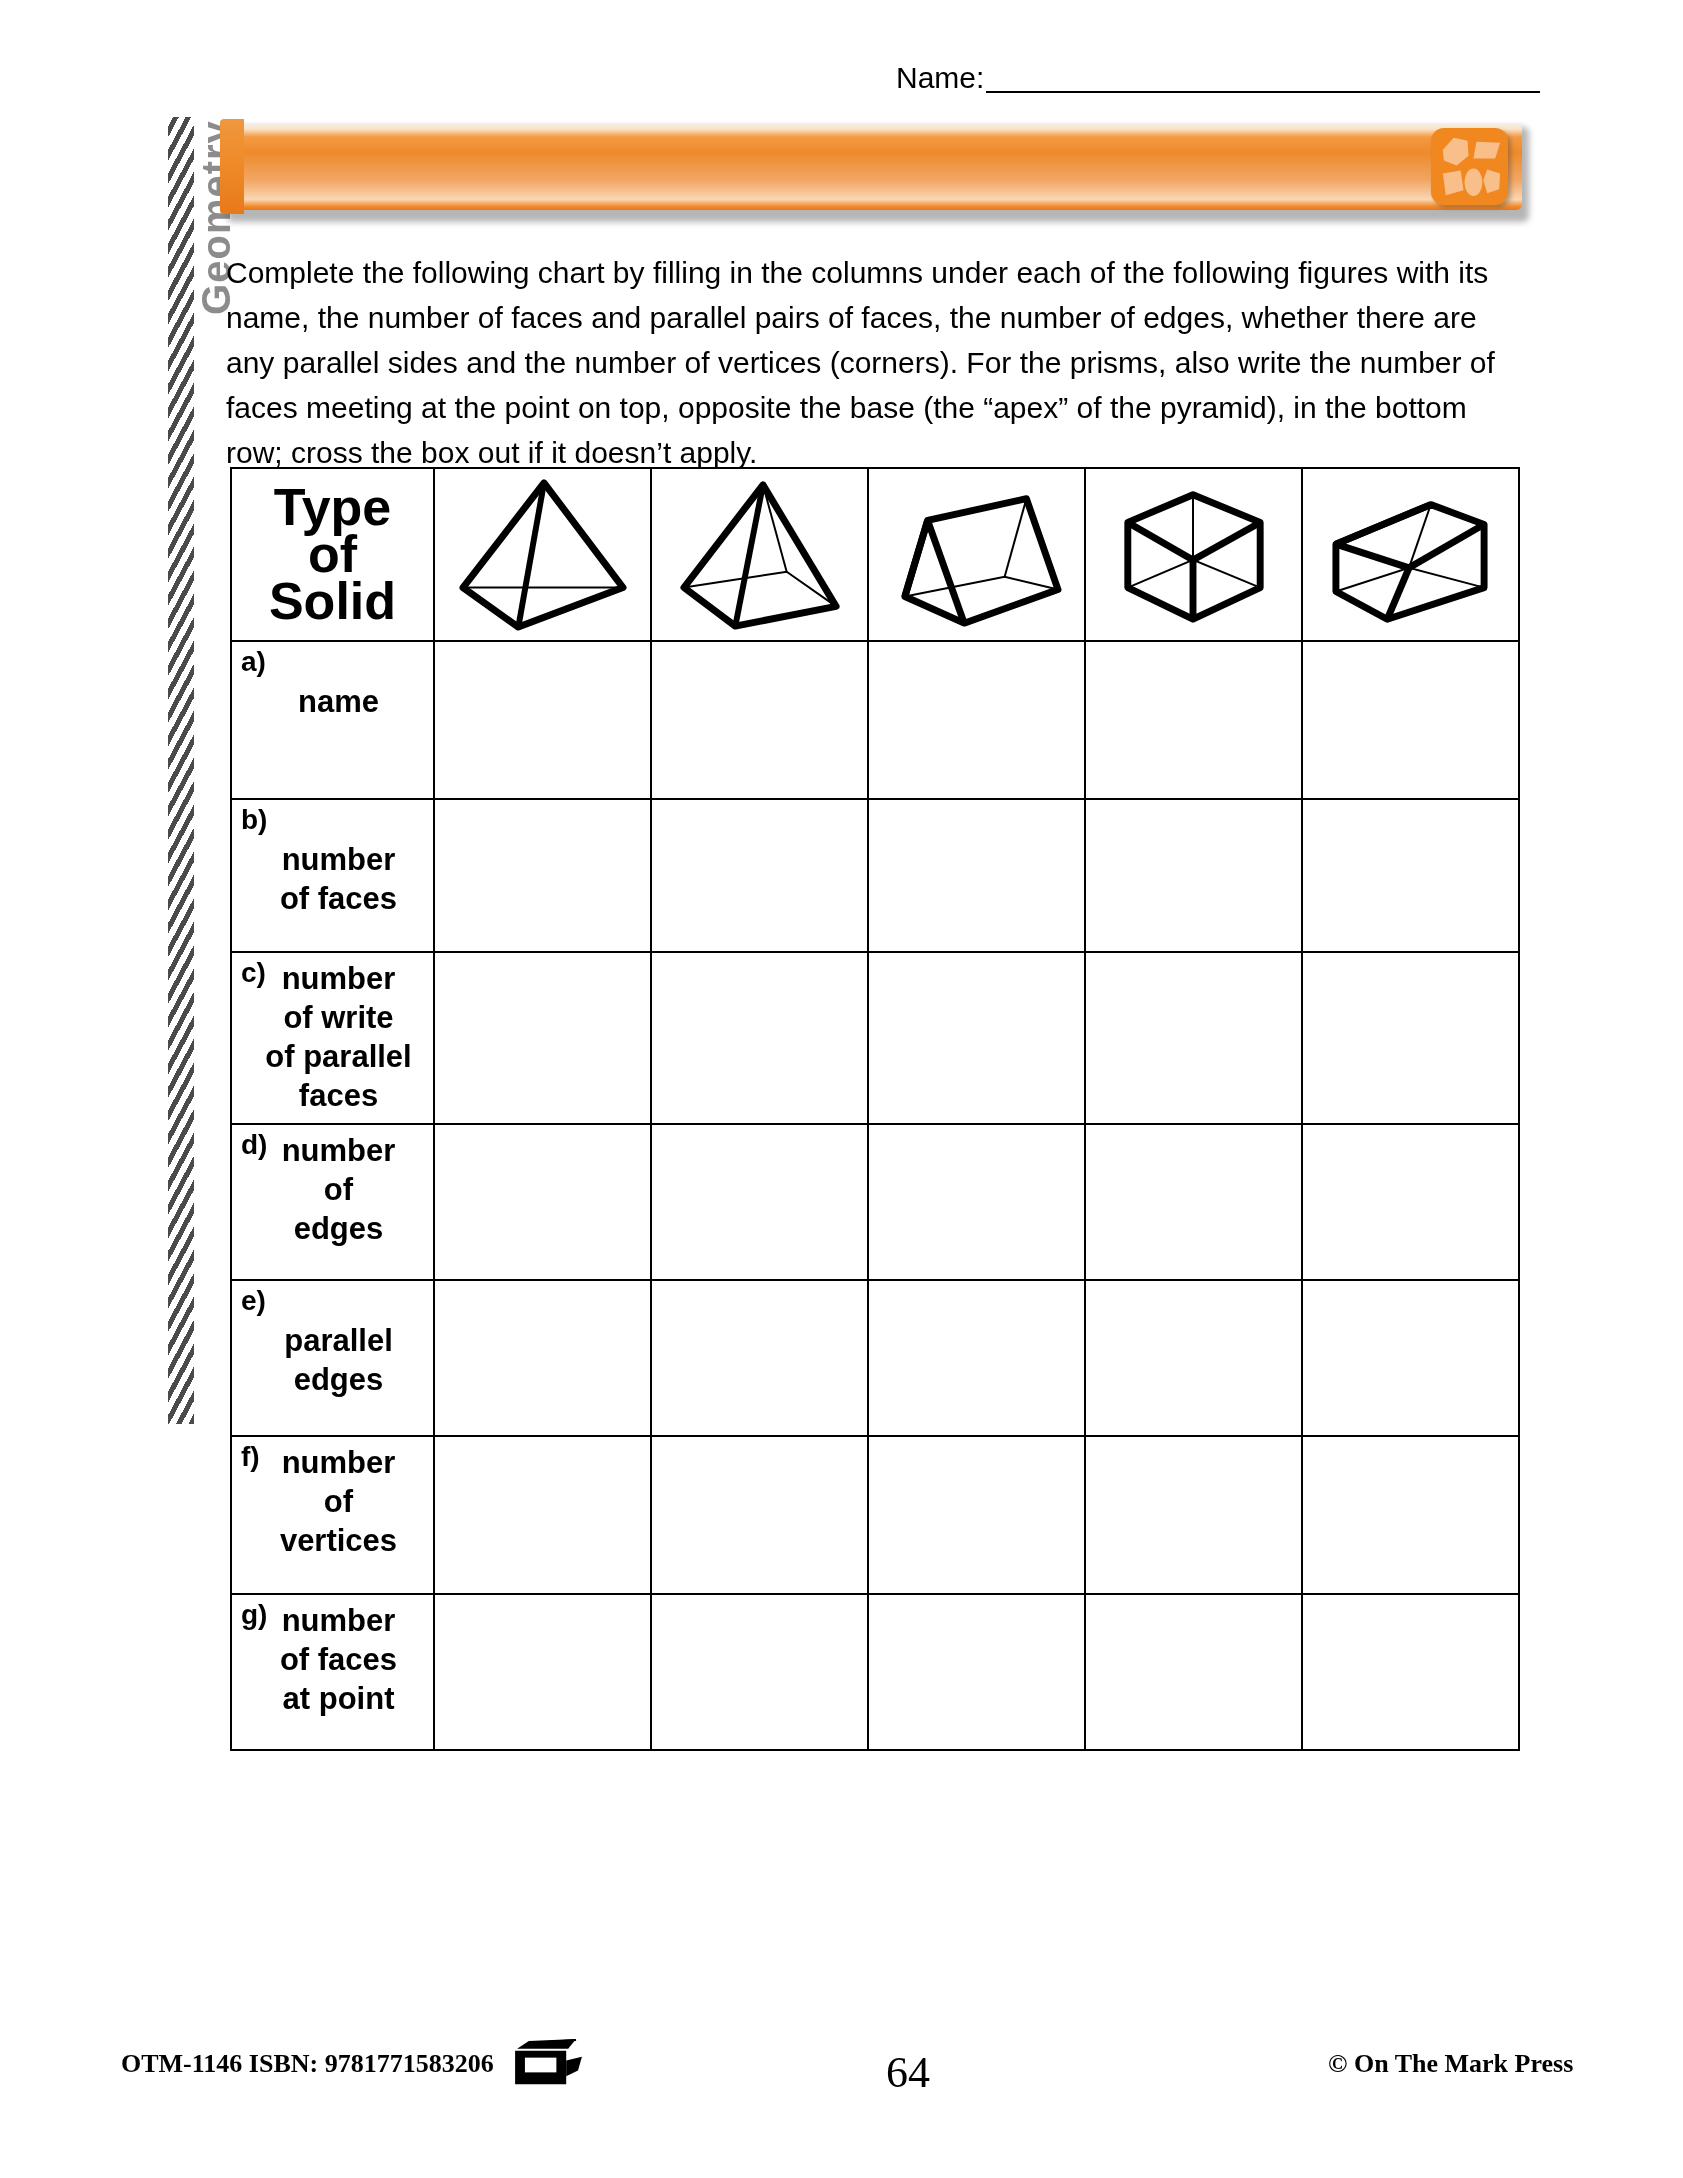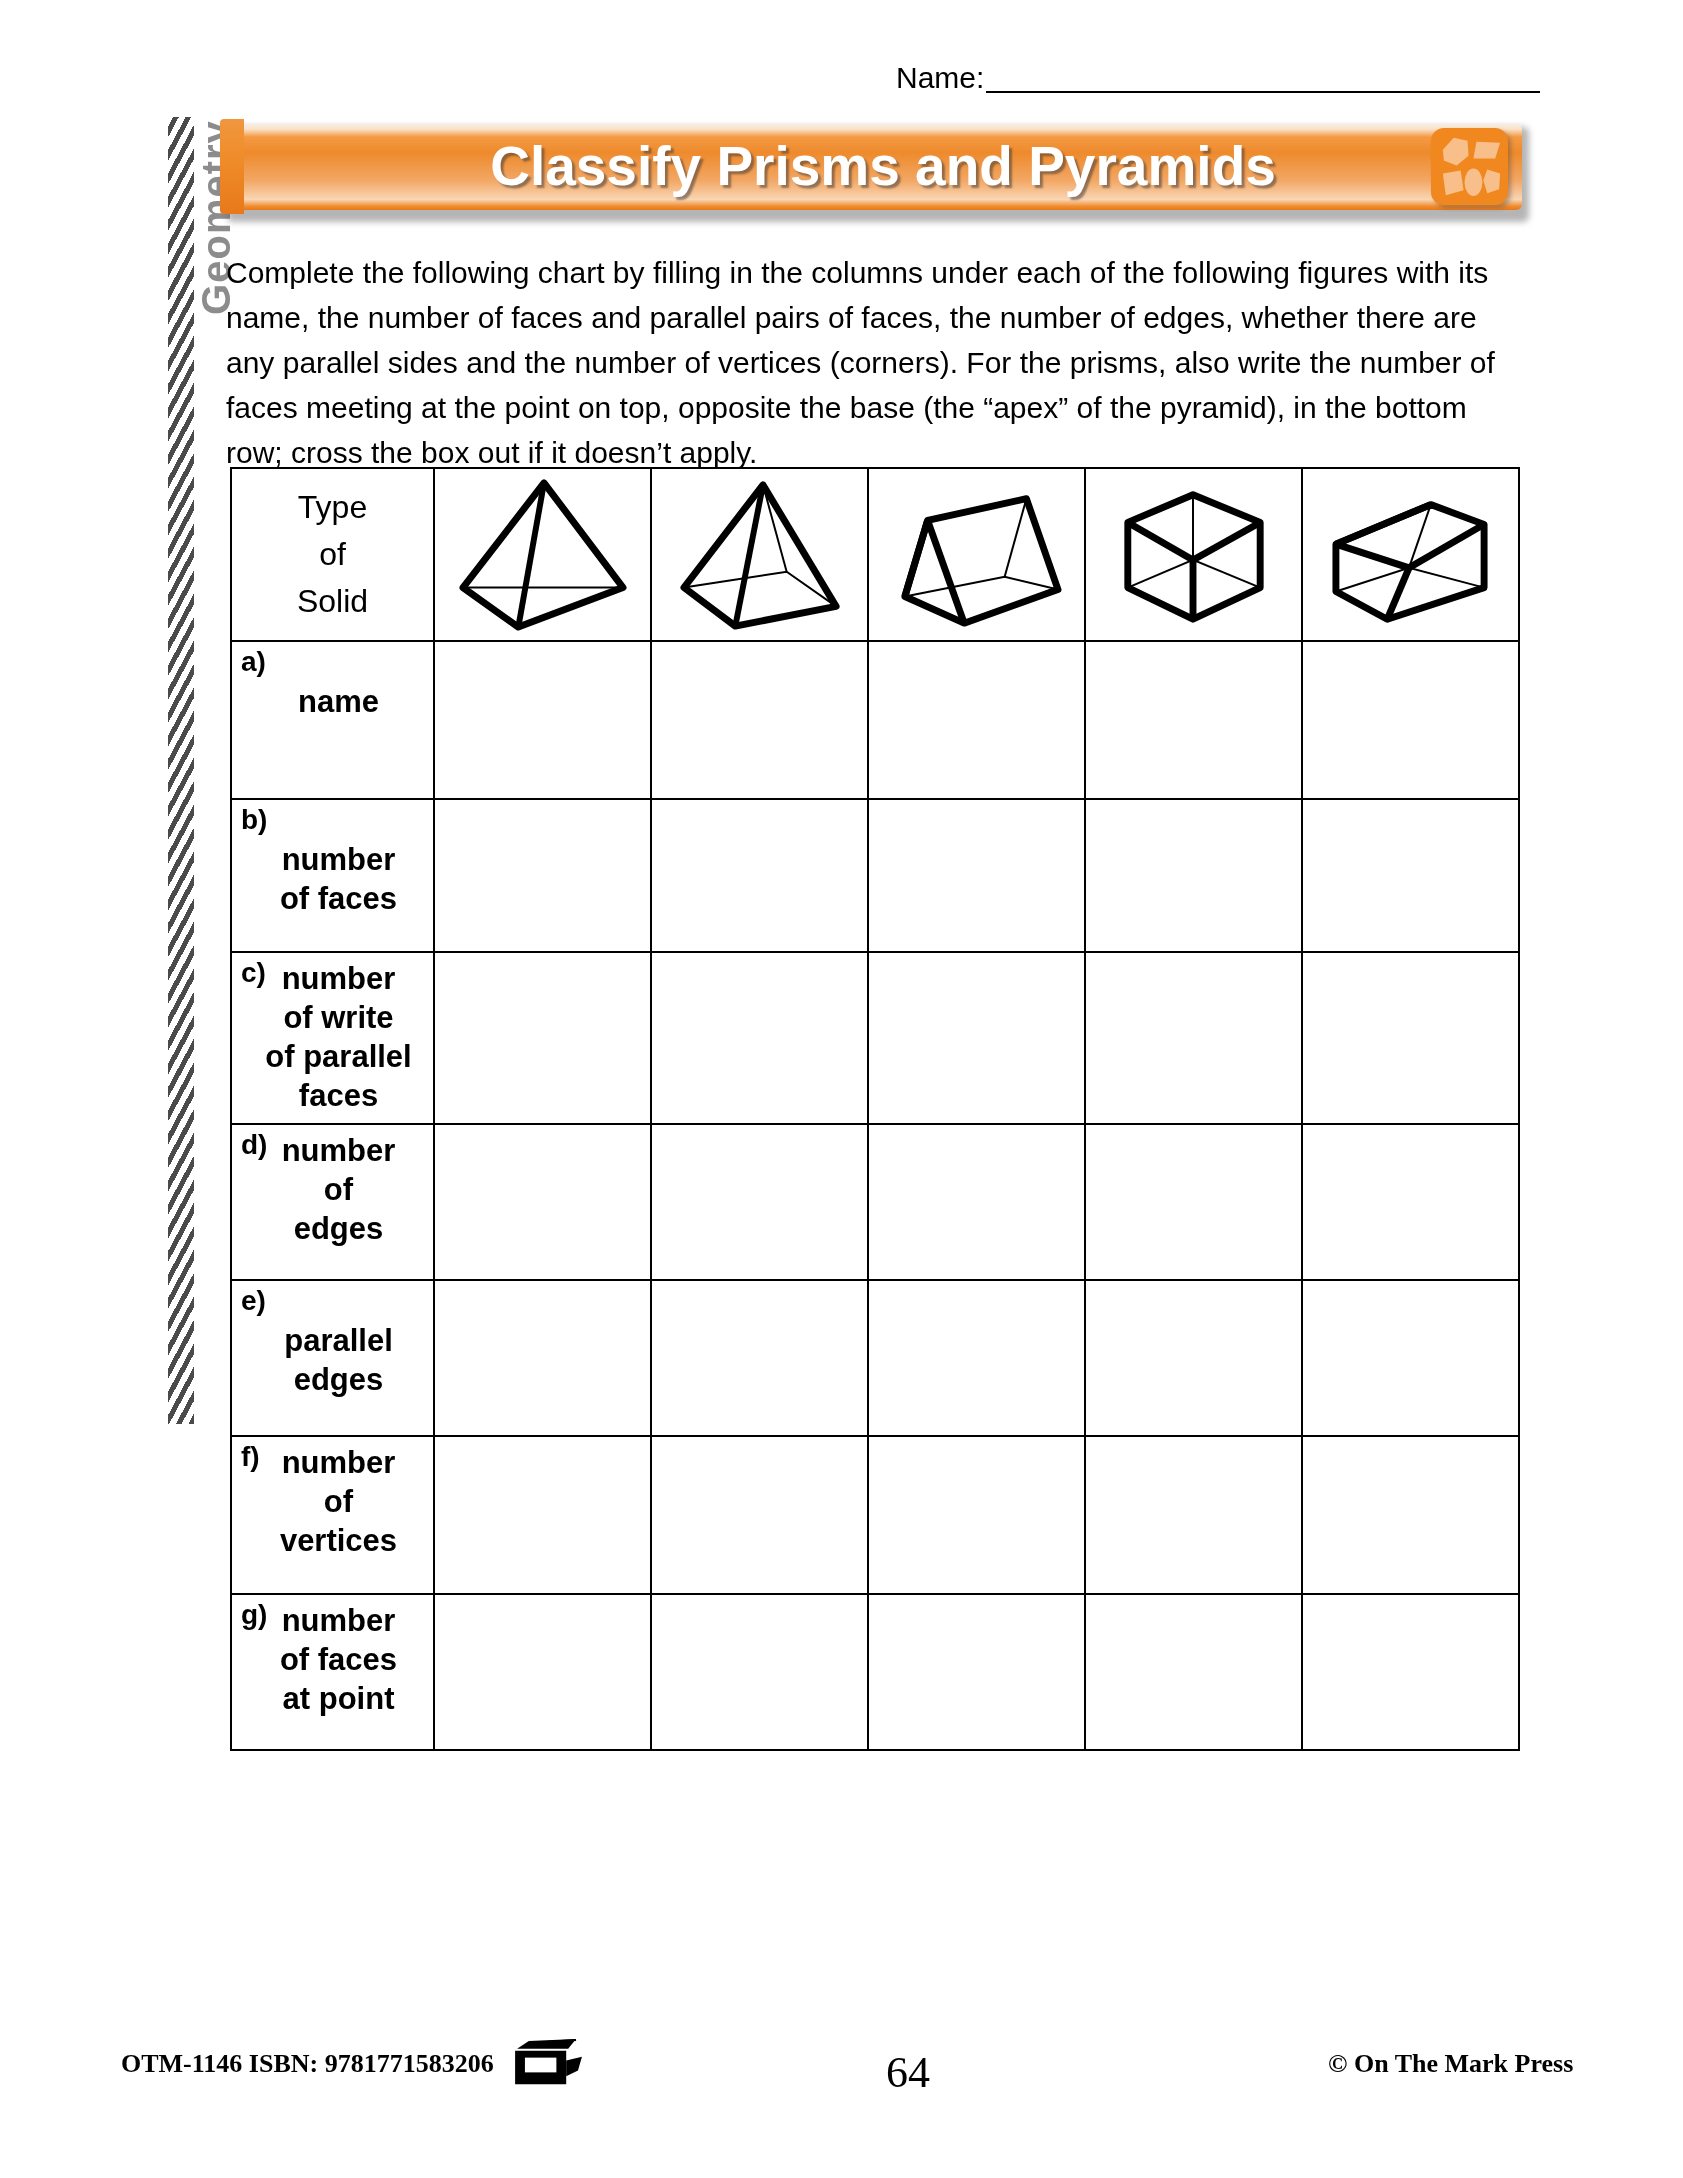--- a/index.html
+++ b/index.html
@@ -185,22 +185,22 @@
   .chart td.fig {
     text-align: center;
     vertical-align: middle;
   }
   .col-label { width: 203px; }
   .col-fig   { width: 217px; }
 
   .head-label {
     text-align: center;
     vertical-align: middle !important;
-    font-size: 32px;
-    font-weight: normal;
+    font-size: 52px;
+    font-weight: bold;
     line-height: 47px;
     font-family: "Liberation Sans", sans-serif;
     margin-top: 22px;
   }
 
   .rowlabel {
     position: relative;
     height: 100%;
     padding: 6px 10px 8px 10px;
     box-sizing: border-box;
@@ -288,21 +288,20 @@
 
 <div class="side-strip"></div>
 <div class="side-title-wrap">
   <div class="side-title">Geometry</div>
 </div>
 
 <div class="banner-wrap">
   <div class="banner-shadow"></div>
   <div class="banner-body"></div>
   <div class="banner-tab"></div>
-  <div class="banner-title">Classify Prisms and Pyramids</div>
   <div class="banner-icon">
     <svg width="77" height="77" viewBox="0 0 78 78">
       <polygon points="12,22 23,10 37,13 38,28 26,38 13,33" fill="#f8bf8a"></polygon>
       <polygon points="46,14 70,15 65,31 43,31" fill="#f8bf8a"></polygon>
       <polygon points="12,46 30,43 33,63 15,68" fill="#f8bf8a"></polygon>
       <ellipse cx="43" cy="55" rx="9" ry="14" fill="#f8bf8a"></ellipse>
       <polygon points="57,42 70,46 69,62 57,66 53,53" fill="#f8bf8a"></polygon>
     </svg>
   </div>
 </div>

